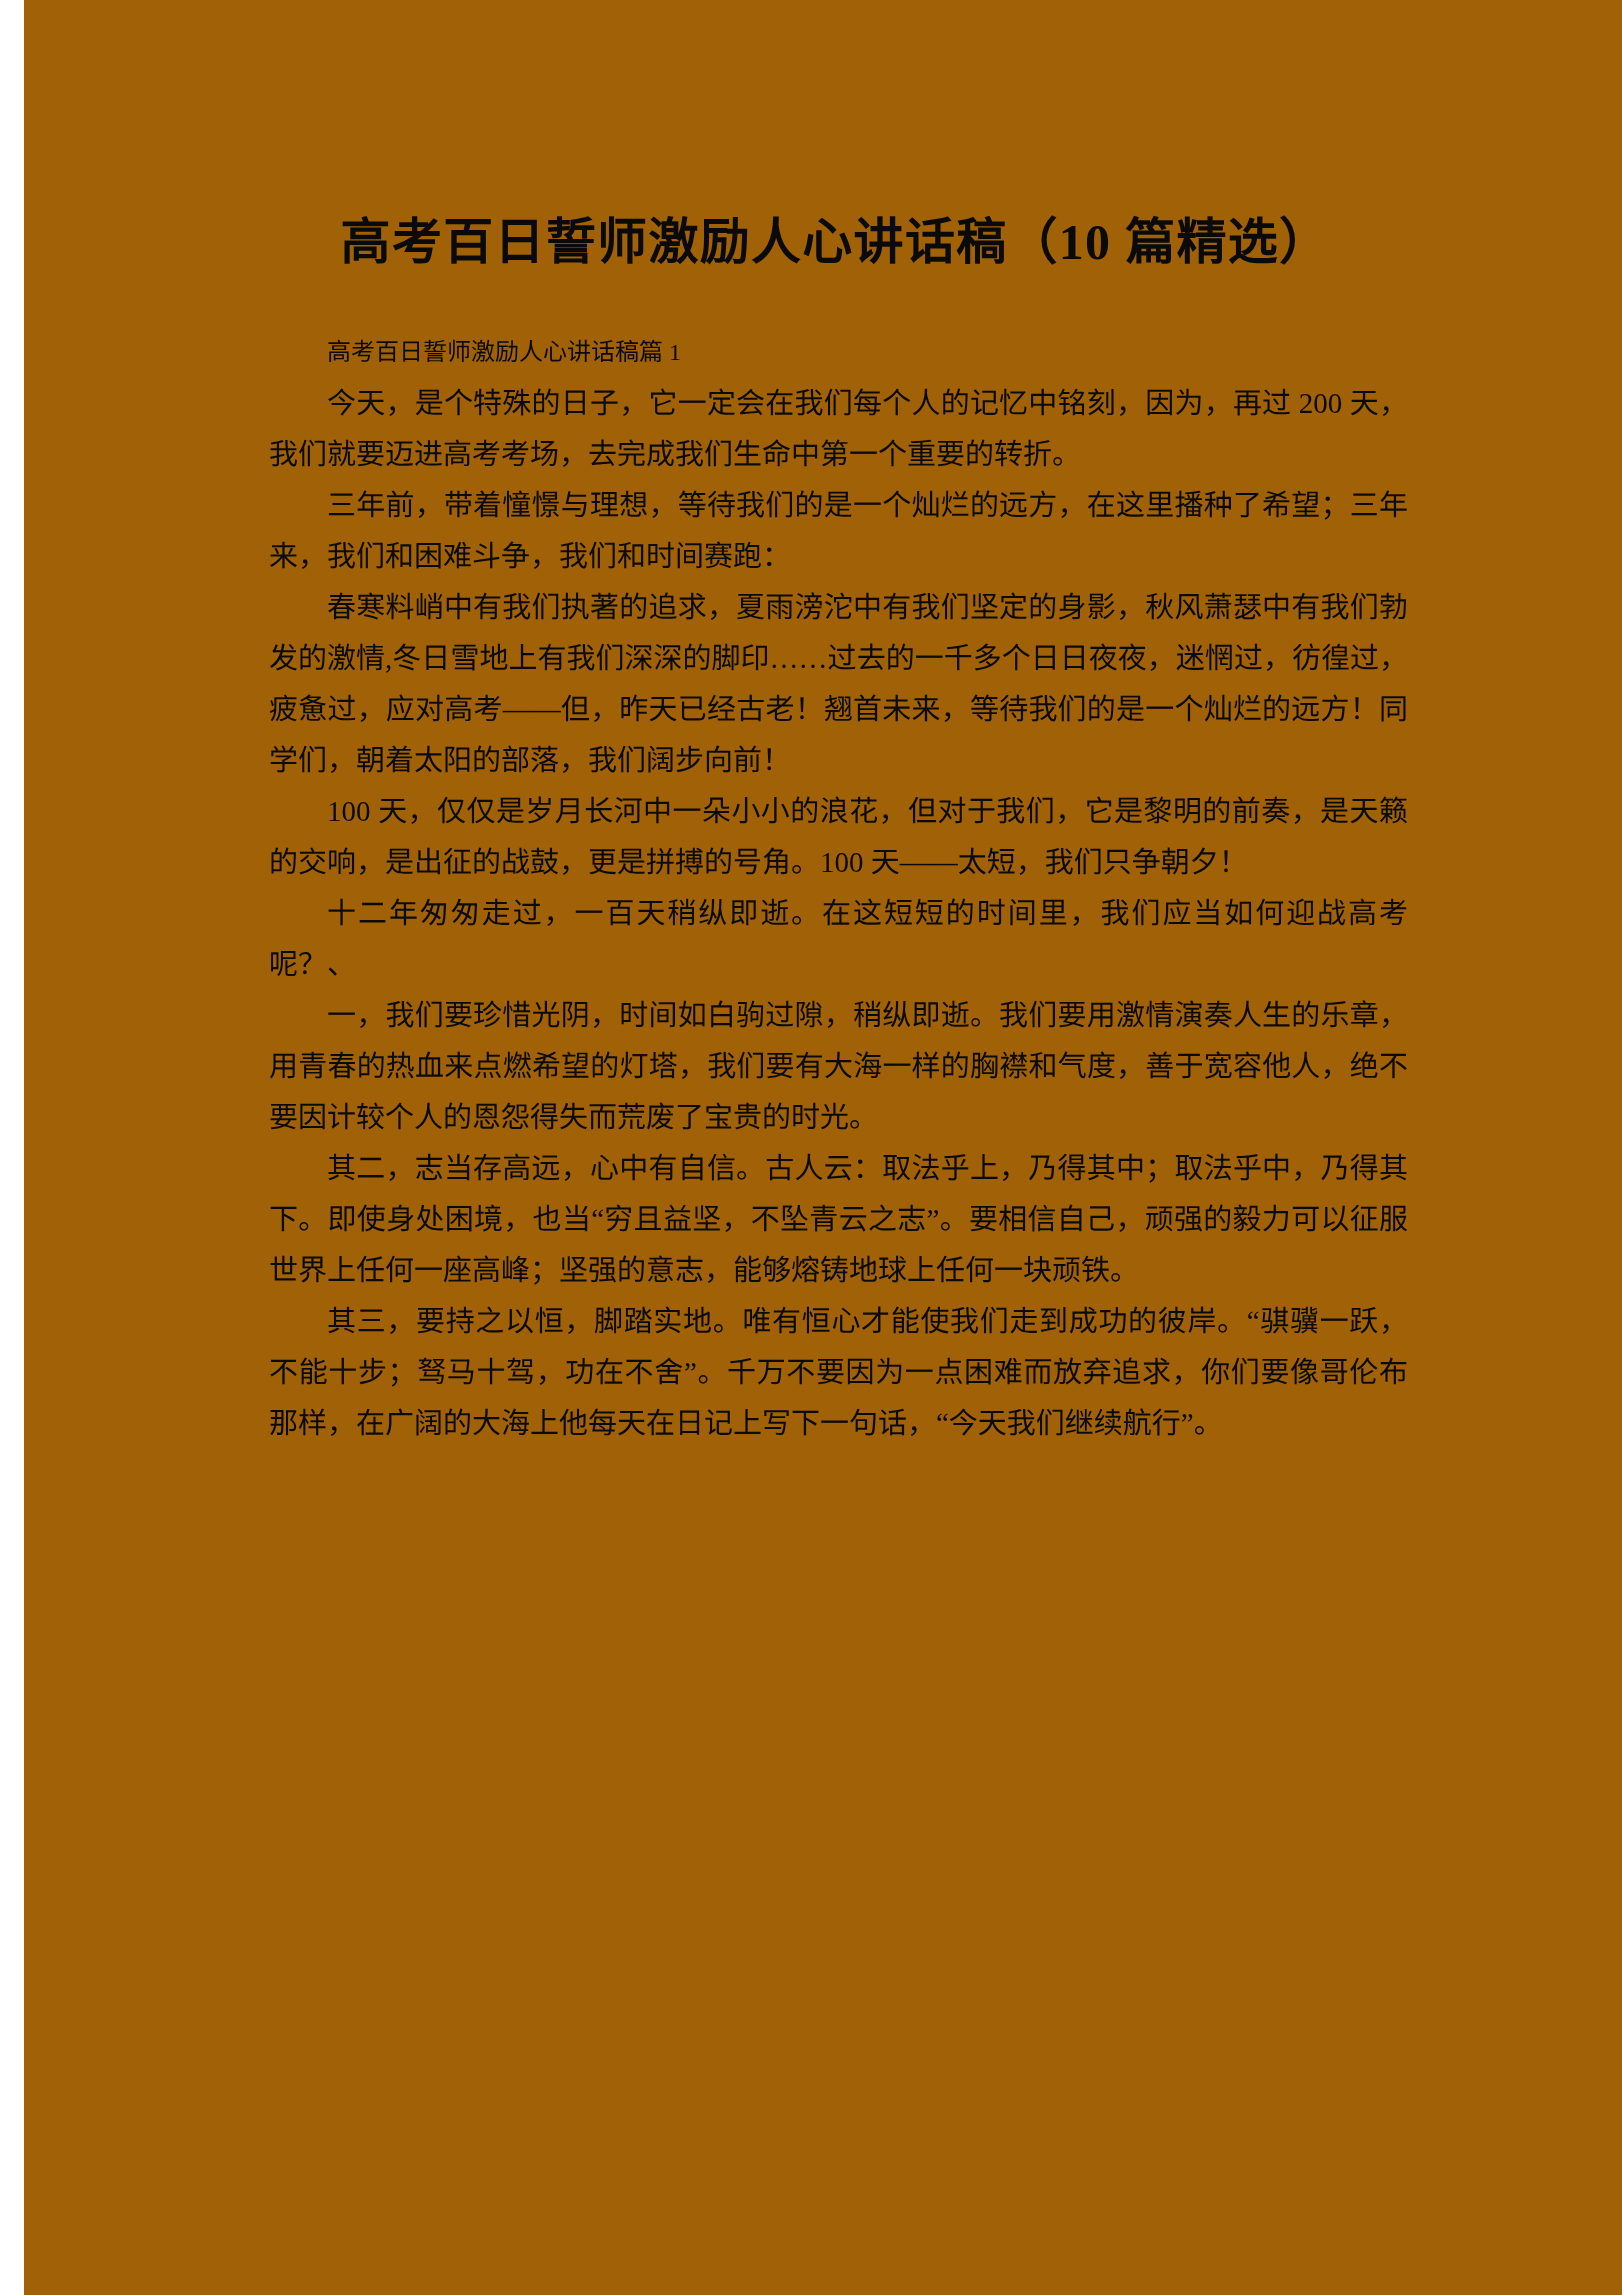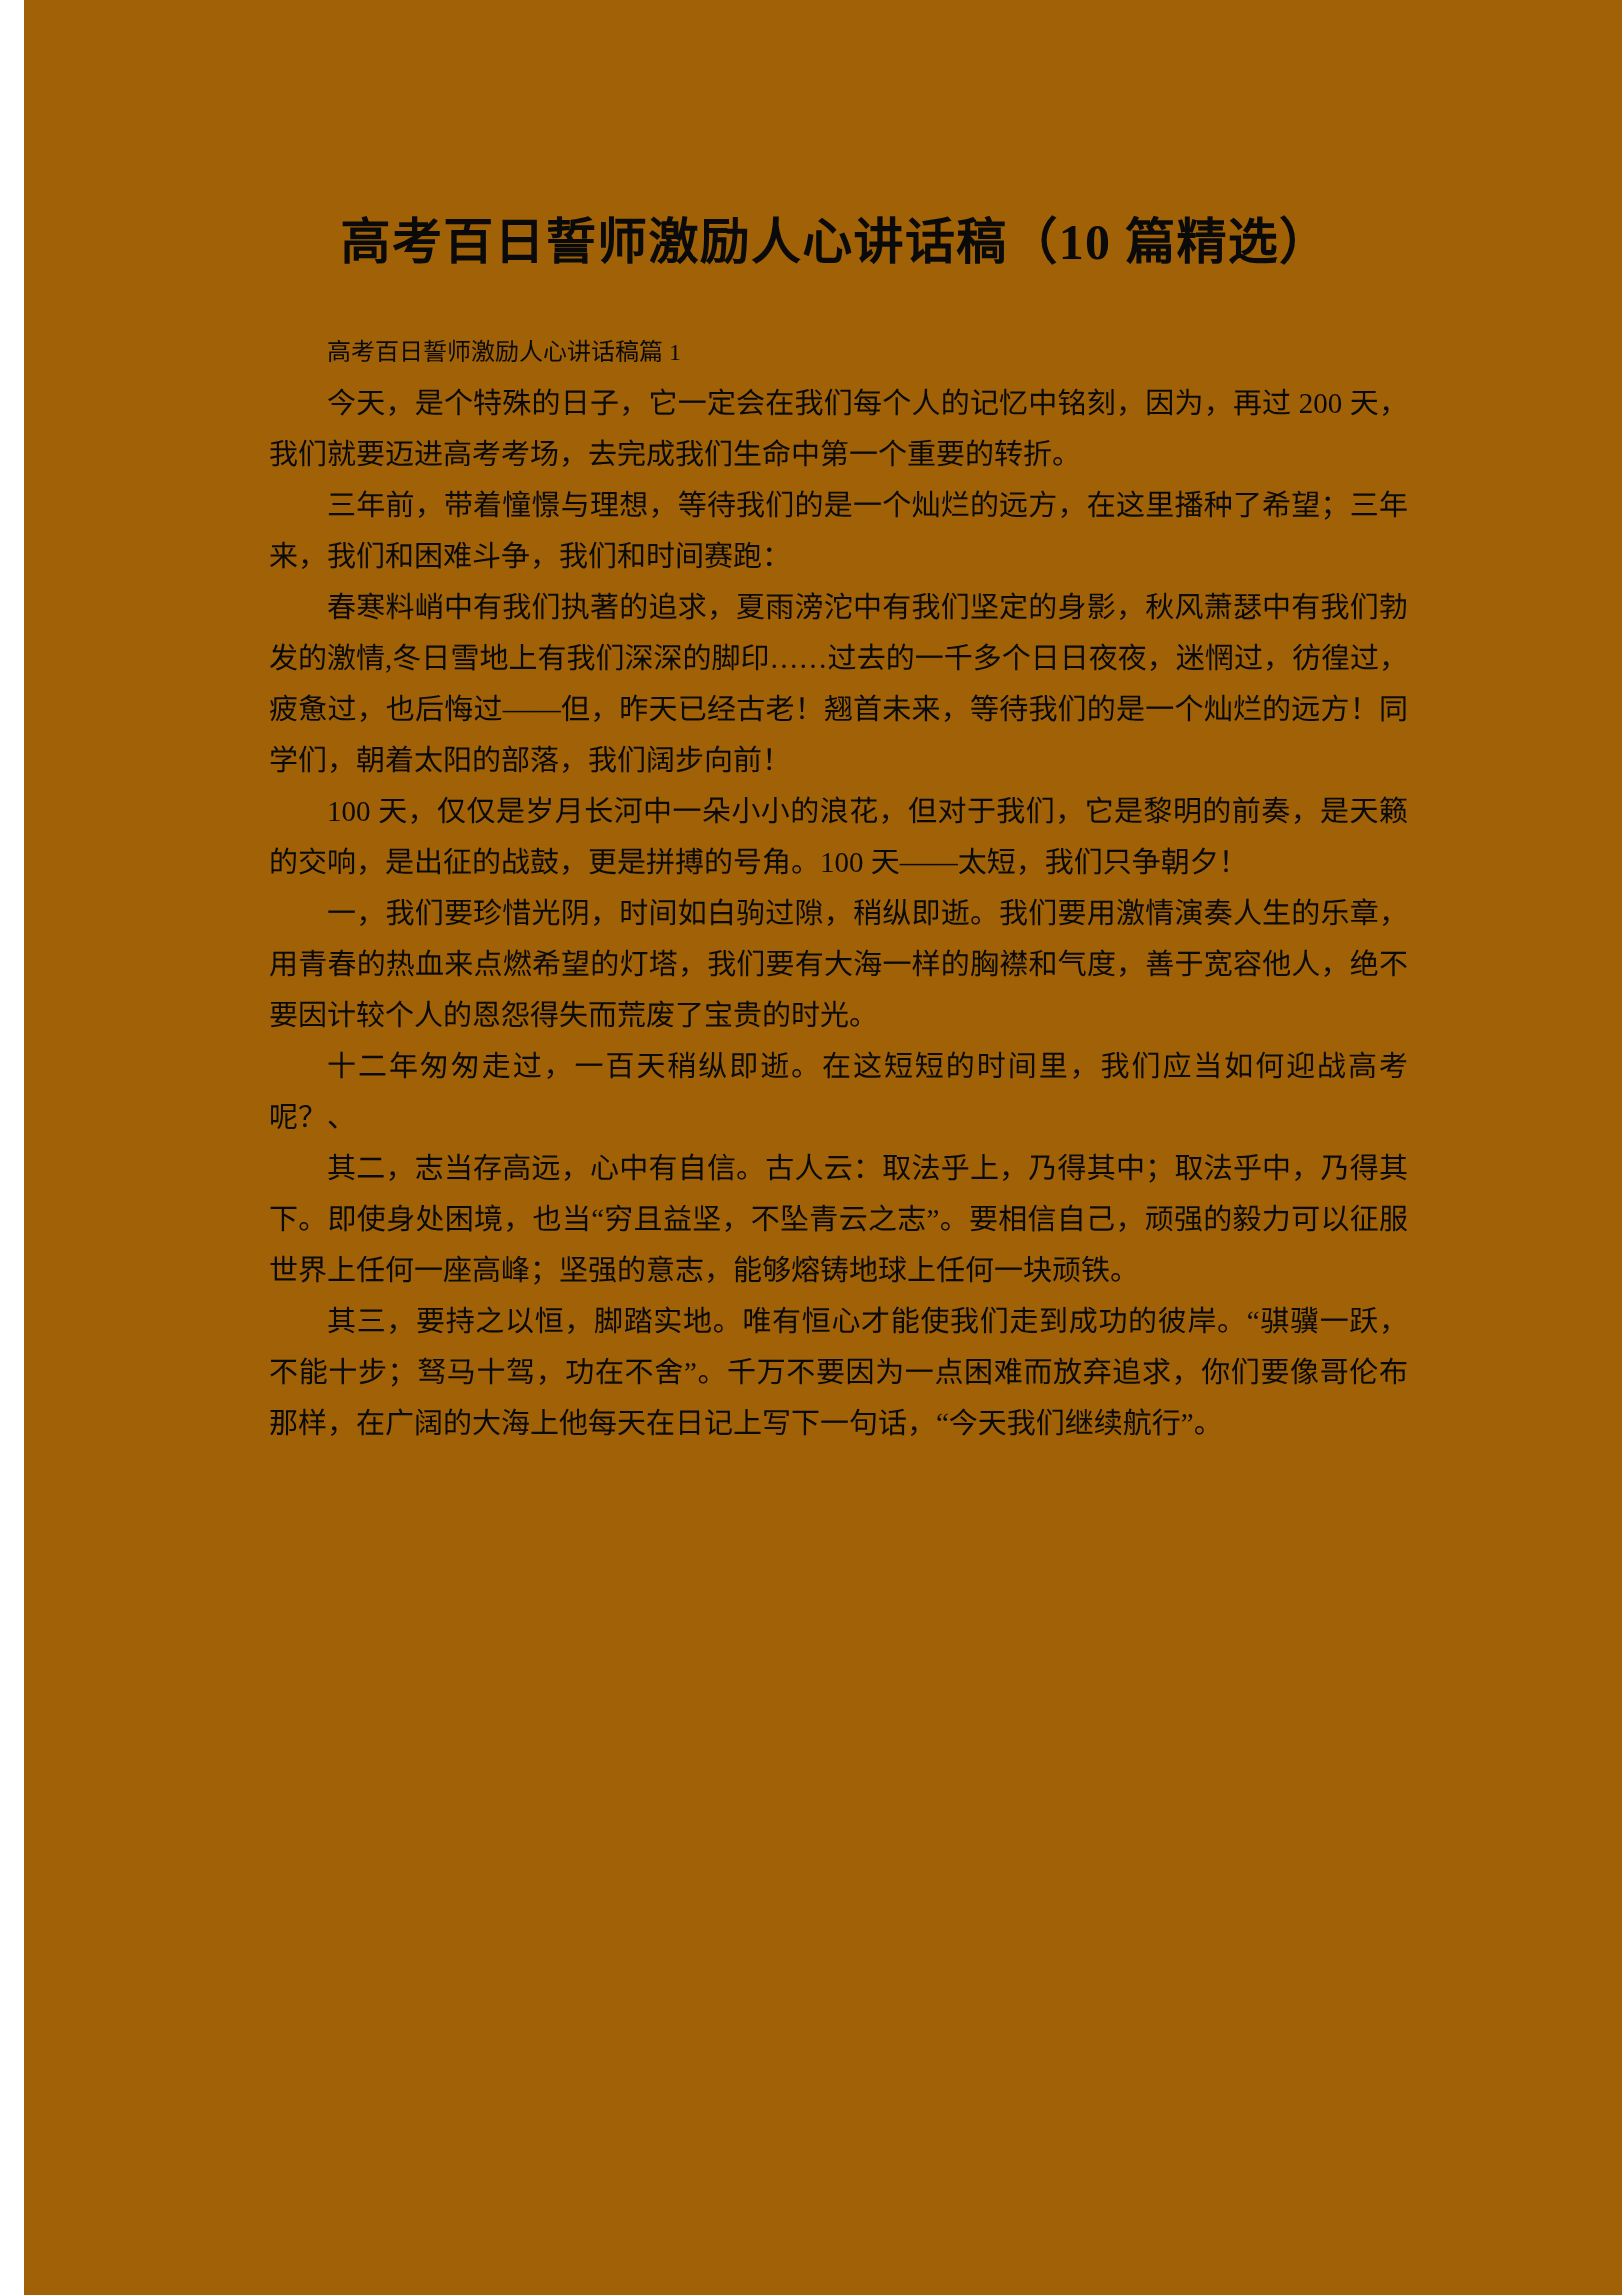--- a/index.html
+++ b/index.html
@@ -73,27 +73,27 @@
   <h1 class="doc-title">高考百日誓师激励人心讲话稿（10 篇精选）</h1>
 
   <div class="body-block">
 
     <div class="subtitle-line">高考百日誓师激励人心讲话稿篇 1</div>
 
     <p class="para last-line-left">今天，是个特殊的日子，它一定会在我们每个人的记忆中铭刻，因为，再过 200 天，我们就要迈进高考考场，去完成我们生命中第一个重要的转折。</p>
 
     <p class="para last-line-left">三年前，带着憧憬与理想，等待我们的是一个灿烂的远方，在这里播种了希望；三年来，我们和困难斗争，我们和时间赛跑：</p>
 
-    <p class="para last-line-left">春寒料峭中有我们执著的追求，夏雨滂沱中有我们坚定的身影，秋风萧瑟中有我们勃发的激情,冬日雪地上有我们深深的脚印……过去的一千多个日日夜夜，迷惘过，彷徨过，疲惫过，也后悔过——但，昨天已经古老！翘首未来，等待我们的是一个灿烂的远方！同学们，朝着太阳的部落，我们阔步向前！</p>
+    <p class="para last-line-left">春寒料峭中有我们执著的追求，夏雨滂沱中有我们坚定的身影，秋风萧瑟中有我们勃发的激情,冬日雪地上有我们深深的脚印……过去的一千多个日日夜夜，迷惘过，彷徨过，疲惫过，应对高考——但，昨天已经古老！翘首未来，等待我们的是一个灿烂的远方！同学们，朝着太阳的部落，我们阔步向前！</p>
 
     <p class="para last-line-left">100 天，仅仅是岁月长河中一朵小小的浪花，但对于我们，它是黎明的前奏，是天籁的交响，是出征的战鼓，更是拼搏的号角。100 天——太短，我们只争朝夕！</p>
 
+    <p class="para last-line-left">十二年匆匆走过，一百天稍纵即逝。在这短短的时间里，我们应当如何迎战高考呢？、</p>
+
     <p class="para last-line-left">一，我们要珍惜光阴，时间如白驹过隙，稍纵即逝。我们要用激情演奏人生的乐章，用青春的热血来点燃希望的灯塔，我们要有大海一样的胸襟和气度，善于宽容他人，绝不要因计较个人的恩怨得失而荒废了宝贵的时光。</p>
-
-    <p class="para last-line-left">十二年匆匆走过，一百天稍纵即逝。在这短短的时间里，我们应当如何迎战高考呢？、</p>
 
     <p class="para last-line-left">其二，志当存高远，心中有自信。古人云：取法乎上，乃得其中；取法乎中，乃得其下。即使身处困境，也当“穷且益坚，不坠青云之志”。要相信自己，顽强的毅力可以征服世界上任何一座高峰；坚强的意志，能够熔铸地球上任何一块顽铁。</p>
 
     <p class="para last-line-left">其三，要持之以恒，脚踏实地。唯有恒心才能使我们走到成功的彼岸。“骐骥一跃，不能十步；驽马十驾，功在不舍”。千万不要因为一点困难而放弃追求，你们要像哥伦布那样，在广阔的大海上他每天在日记上写下一句话，“今天我们继续航行”。</p>
 
 
   </div>
 </div>
 
 

